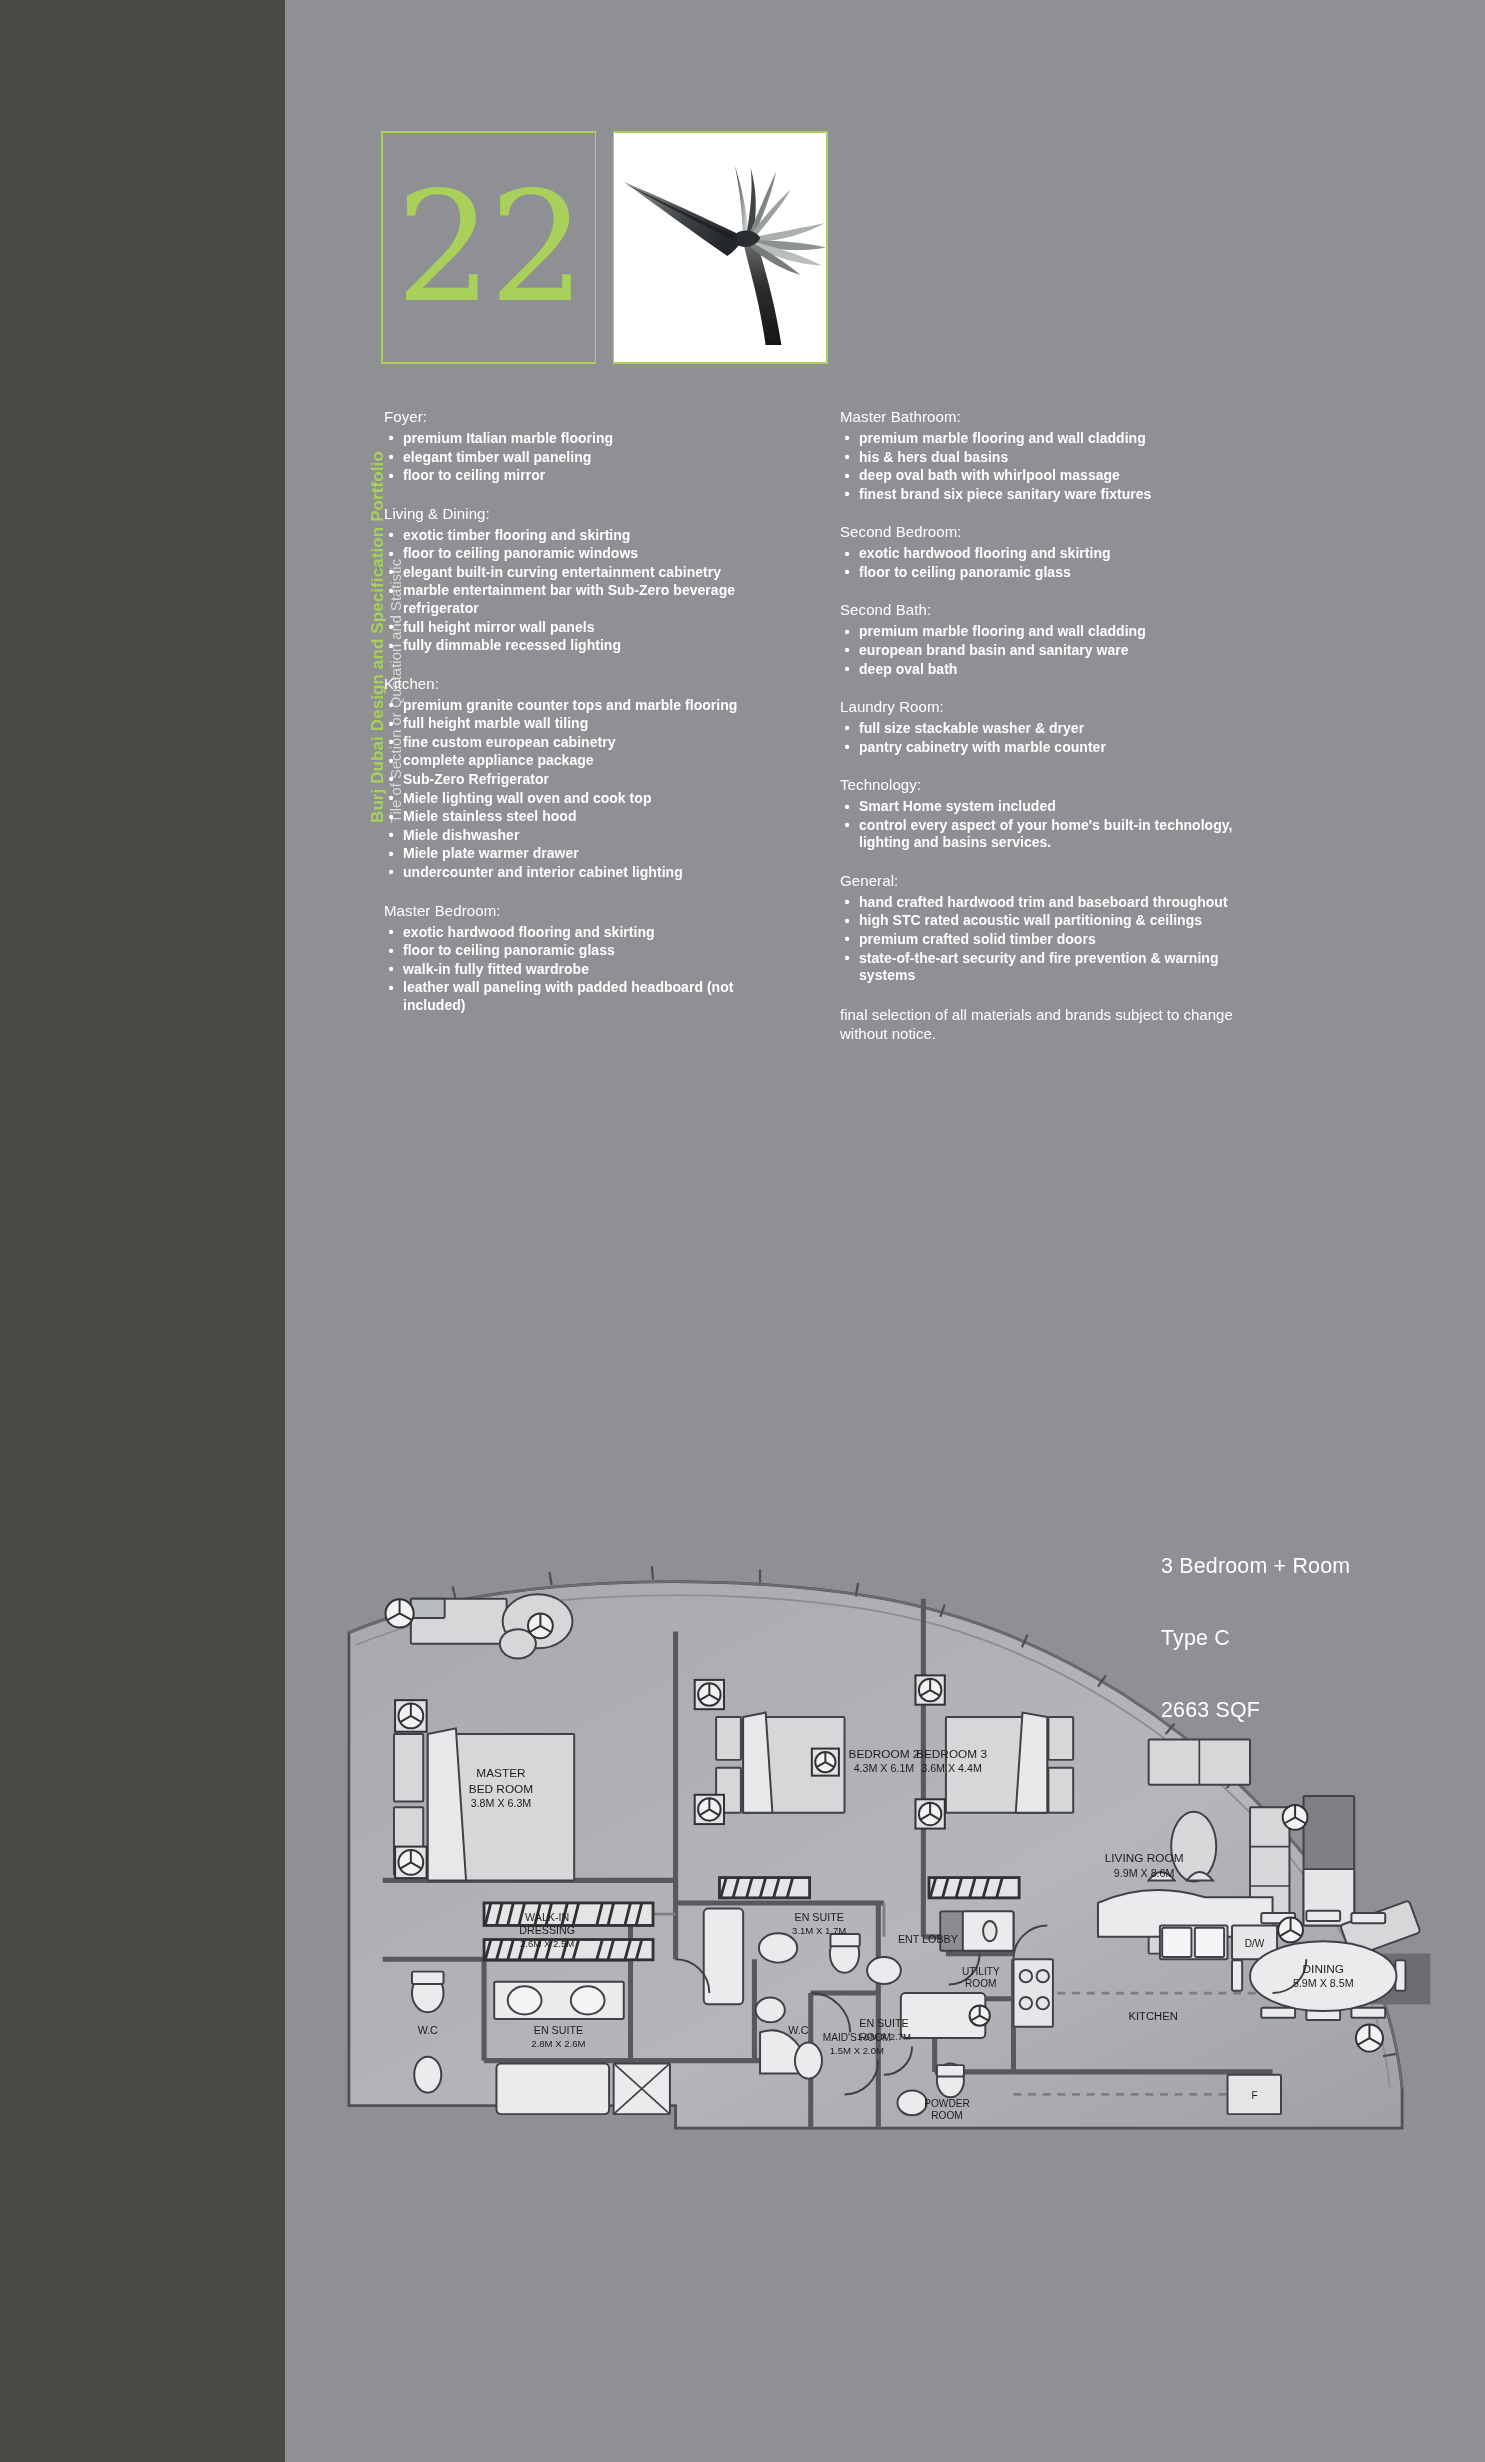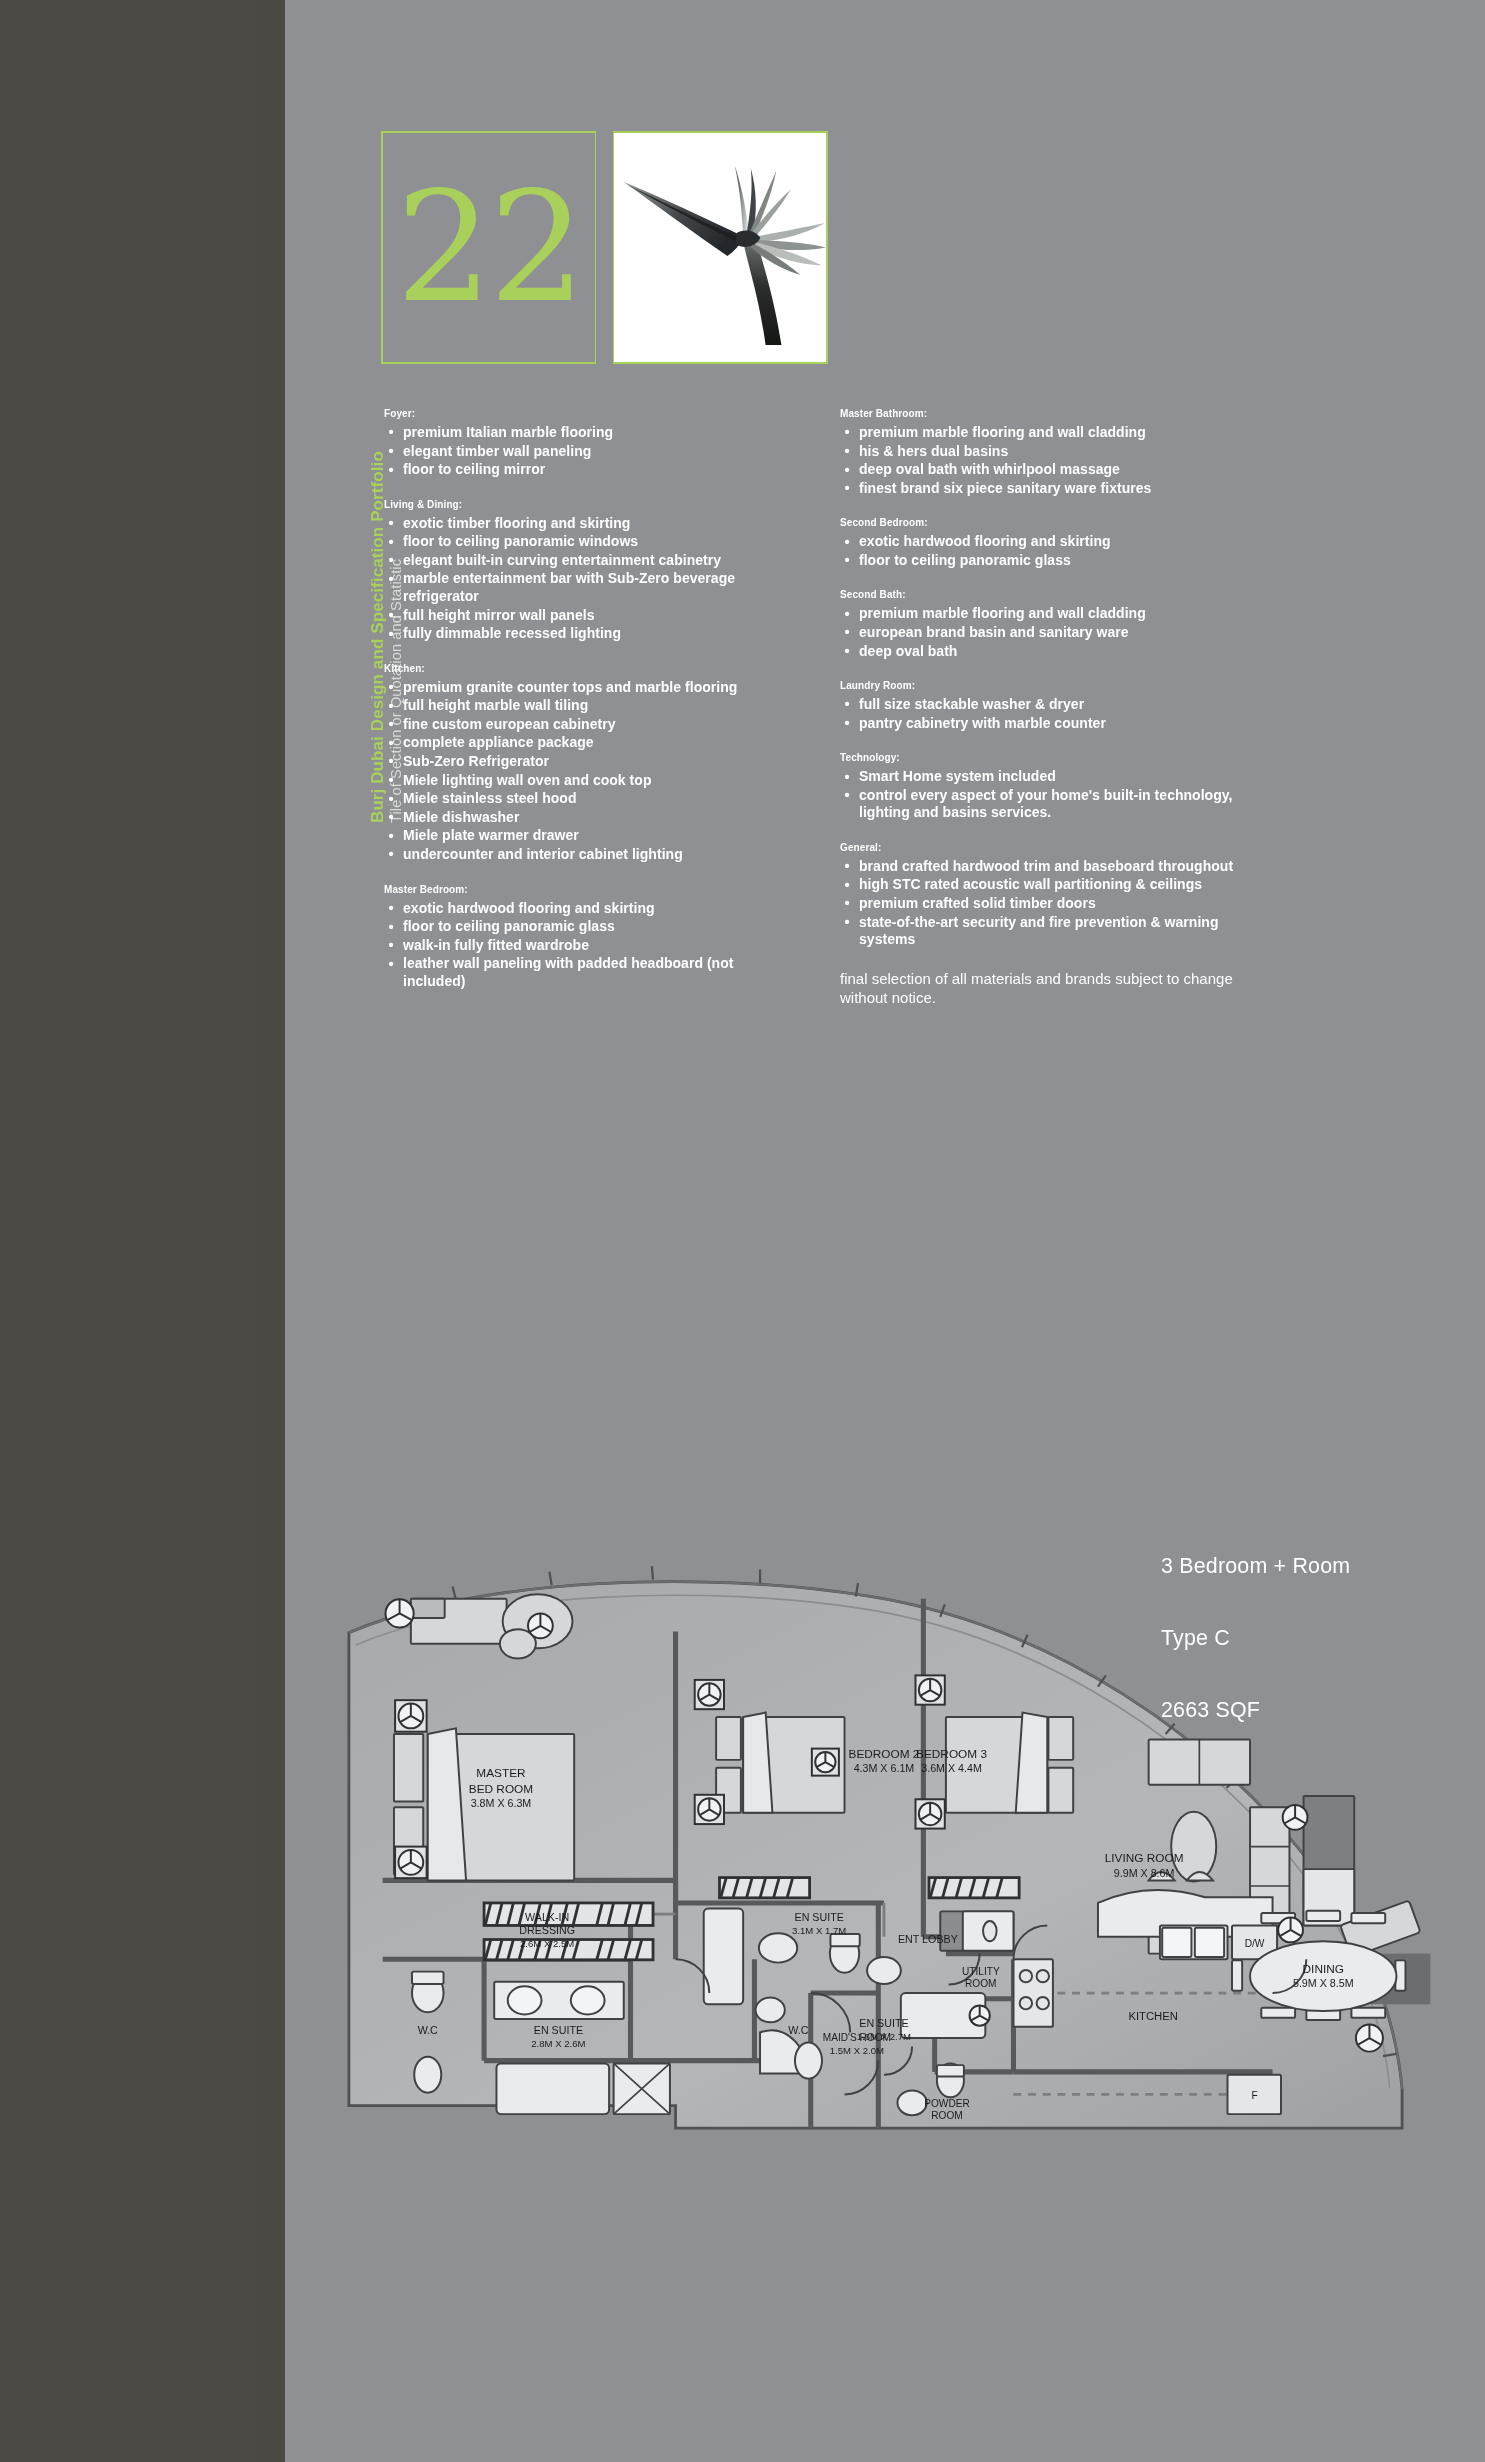--- a/index.html
+++ b/index.html
@@ -83,22 +83,22 @@
   .spec-col {
     position: absolute;
     top: 408px;
     color: #ffffff;
   }
   .col-left  { left: 384px; width: 411px; }
   .col-right { left: 840px; width: 428px; }
 
   .spec-group { margin-bottom: 20px; }
   .spec-head {
-    font-size: 10px;
-    font-weight: bold;
+    font-size: 15px;
+    font-weight: normal;
     color: #ffffff;
     margin-bottom: 5px;
     letter-spacing: 0.1px;
   }
   .spec-list { list-style: none; }
   .spec-item {
     position: relative;
     padding-left: 19px;
     font-size: 14px;
     font-weight: bold;
@@ -297,21 +297,21 @@
       <div class="spec-head">Technology:</div>
       <ul class="spec-list">
         <li class="spec-item">Smart Home system included</li>
         <li class="spec-item">control every aspect of your home's built-in technology, lighting and basins services.</li>
       </ul>
     </div>
 
     <div class="spec-group">
       <div class="spec-head">General:</div>
       <ul class="spec-list">
-        <li class="spec-item">brand crafted hardwood trim and baseboard throughout</li>
+        <li class="spec-item">hand crafted hardwood trim and baseboard throughout</li>
         <li class="spec-item">high STC rated acoustic wall partitioning &amp; ceilings</li>
         <li class="spec-item">premium crafted solid timber doors</li>
         <li class="spec-item">state-of-the-art security and fire prevention &amp; warning systems</li>
       </ul>
     </div>
     <div class="spec-note">final selection of all materials and brands subject to change without notice.</div>
   </div>
 
   <div class="plan-title">
     <div>3 Bedroom + Room</div>

